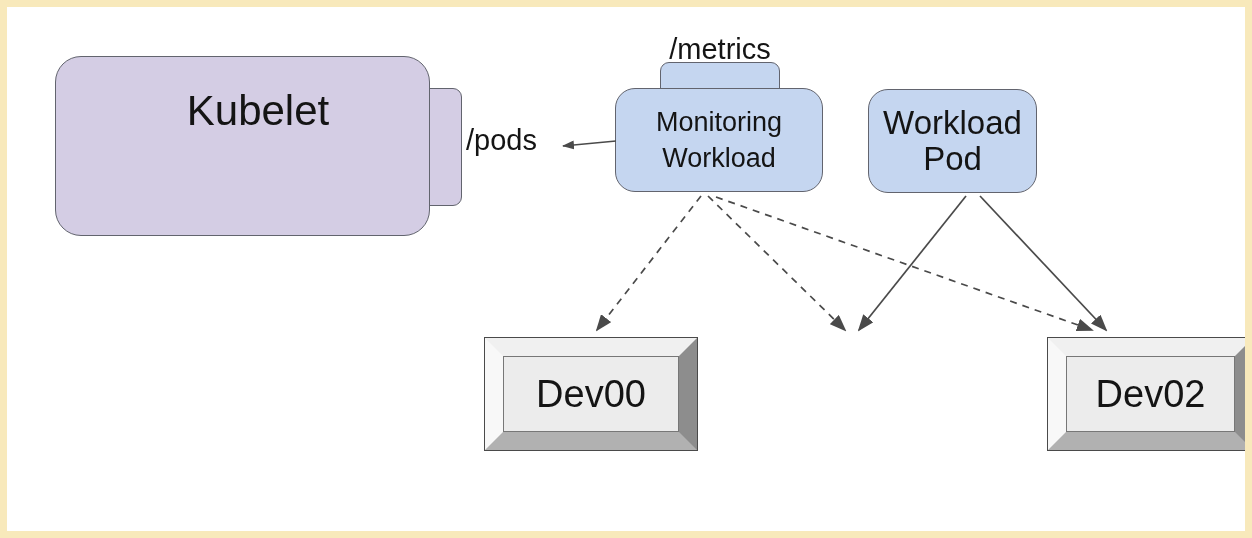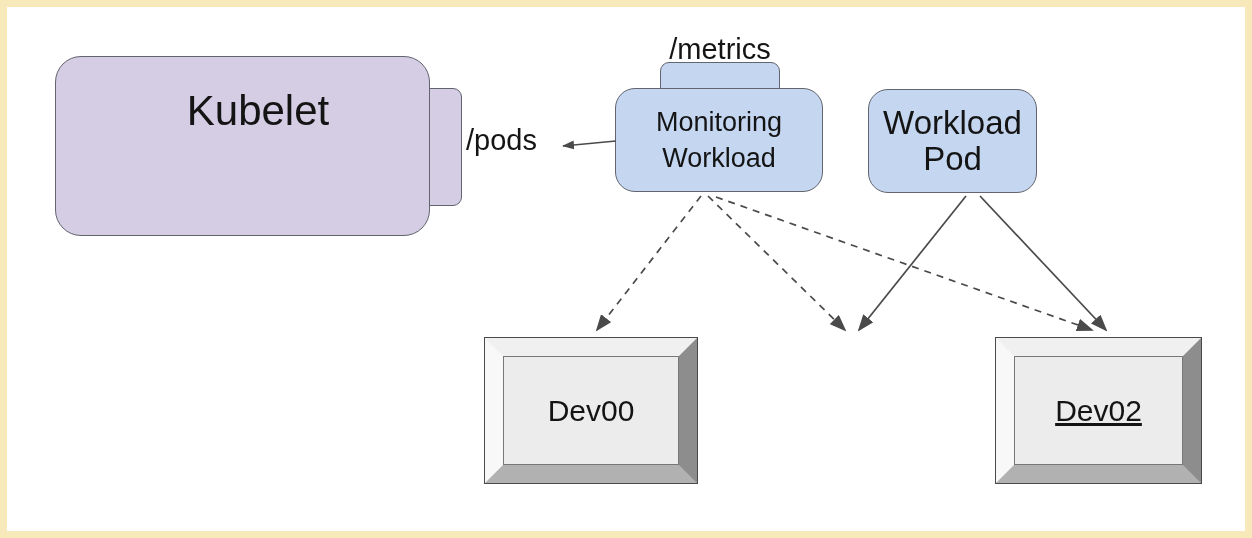--- a/index.html
+++ b/index.html
@@ -40,32 +40,32 @@
   }
   .metrics-tab{left:660px;top:62px;width:120px;height:42px;border-radius:9px;z-index:4;}
   .monitoring{left:615px;top:88px;width:208px;height:104px;border-radius:20px;z-index:5;
     font-size:27px;line-height:36px;}
   .workload{left:868px;top:89px;width:169px;height:104px;border-radius:20px;z-index:5;
     font-size:33px;line-height:36px;}
   .small-label{font-size:29px;z-index:6;}
   .metrics-label{left:650px;top:33px;width:140px;text-align:center;}
   .pods-label{left:466px;top:124px;width:80px;text-align:left;}
   .device{
-    top:338px;height:145px;width:212px;
+    top:338px;height:112px;width:212px;
     border:18px solid;
     border-color:var(--device-top) var(--device-right) var(--device-bottom) var(--device-left);
     outline:1px solid #4a4a4a;
     background:var(--device-face);
     box-shadow:inset 0 0 0 1px rgba(90,90,90,.8);
     display:flex;align-items:center;justify-content:center;
-    font-size:30px;z-index:7;
+    font-size:38px;z-index:7;
   }
   .dev00{left:485px;}
   .dev01{left:743px;width:207px;}
-  .dev02{left:996px;width:205px;text-decoration:underline;}
+  .dev02{left:1048px;width:205px;}
   svg.edges{position:absolute;left:0;top:0;z-index:10;pointer-events:none;}
   svg.edges line{stroke:var(--arrow);}
   .solid-edge{stroke-width:1.7;}
   .dashed-edge{stroke-width:1.7;stroke-dasharray:7 6;}
   .thin-edge{stroke-width:1.4;}
 </style>
 </head>
 <body>
 
 <div class="stage">

